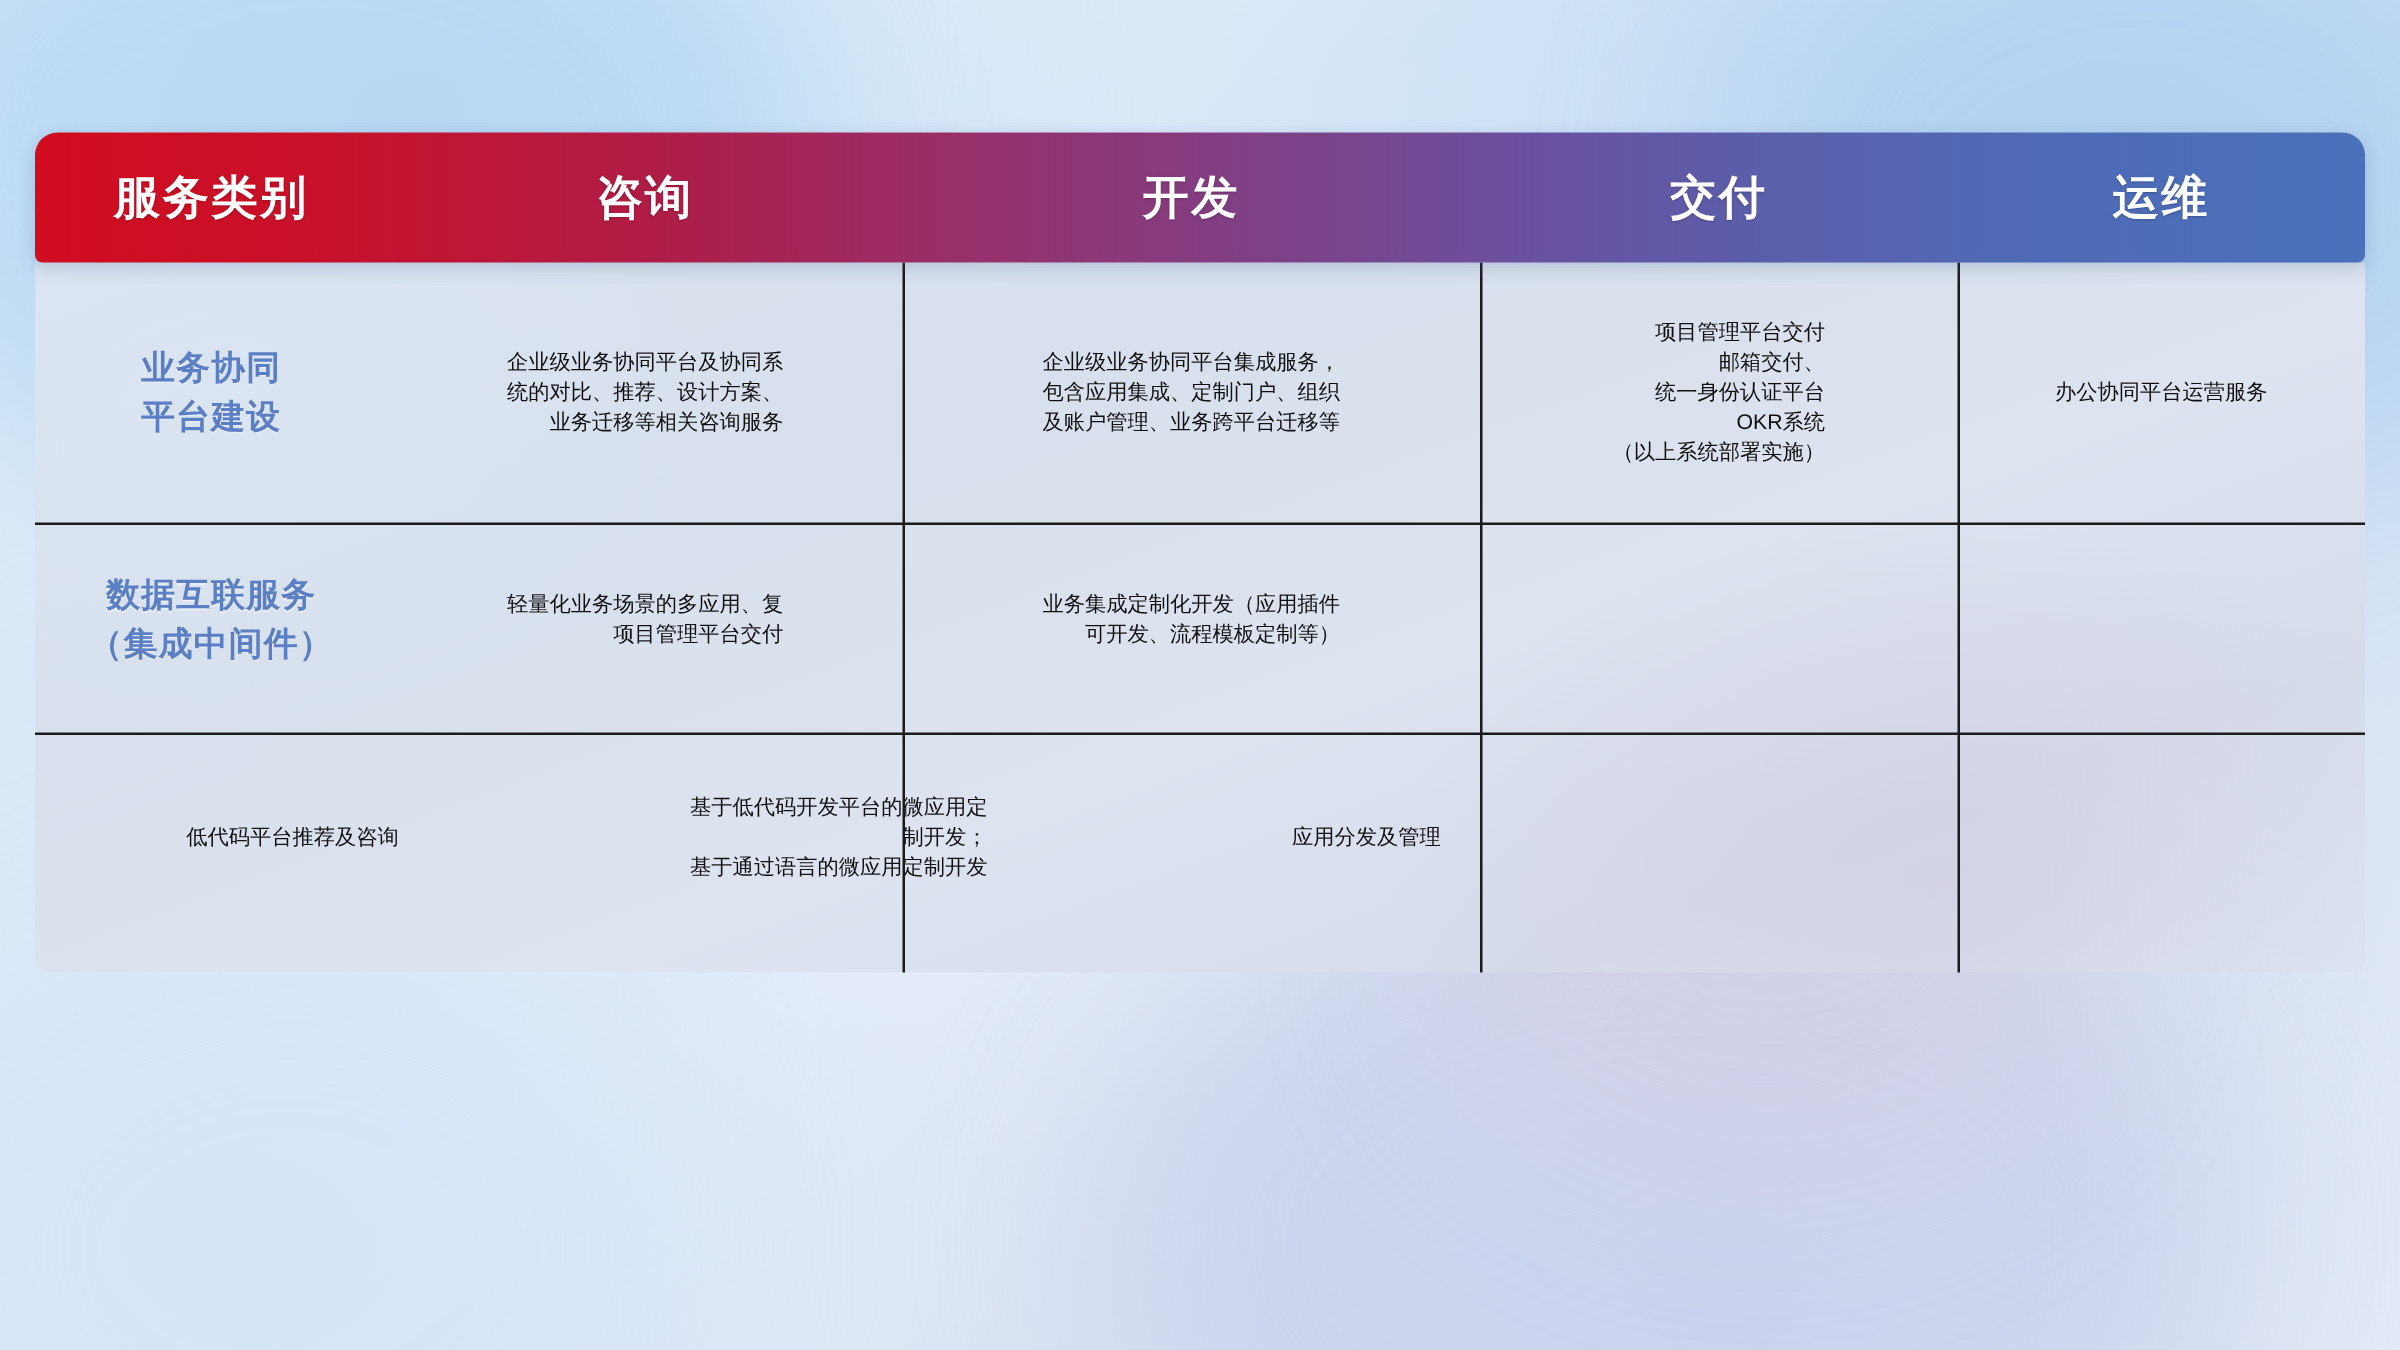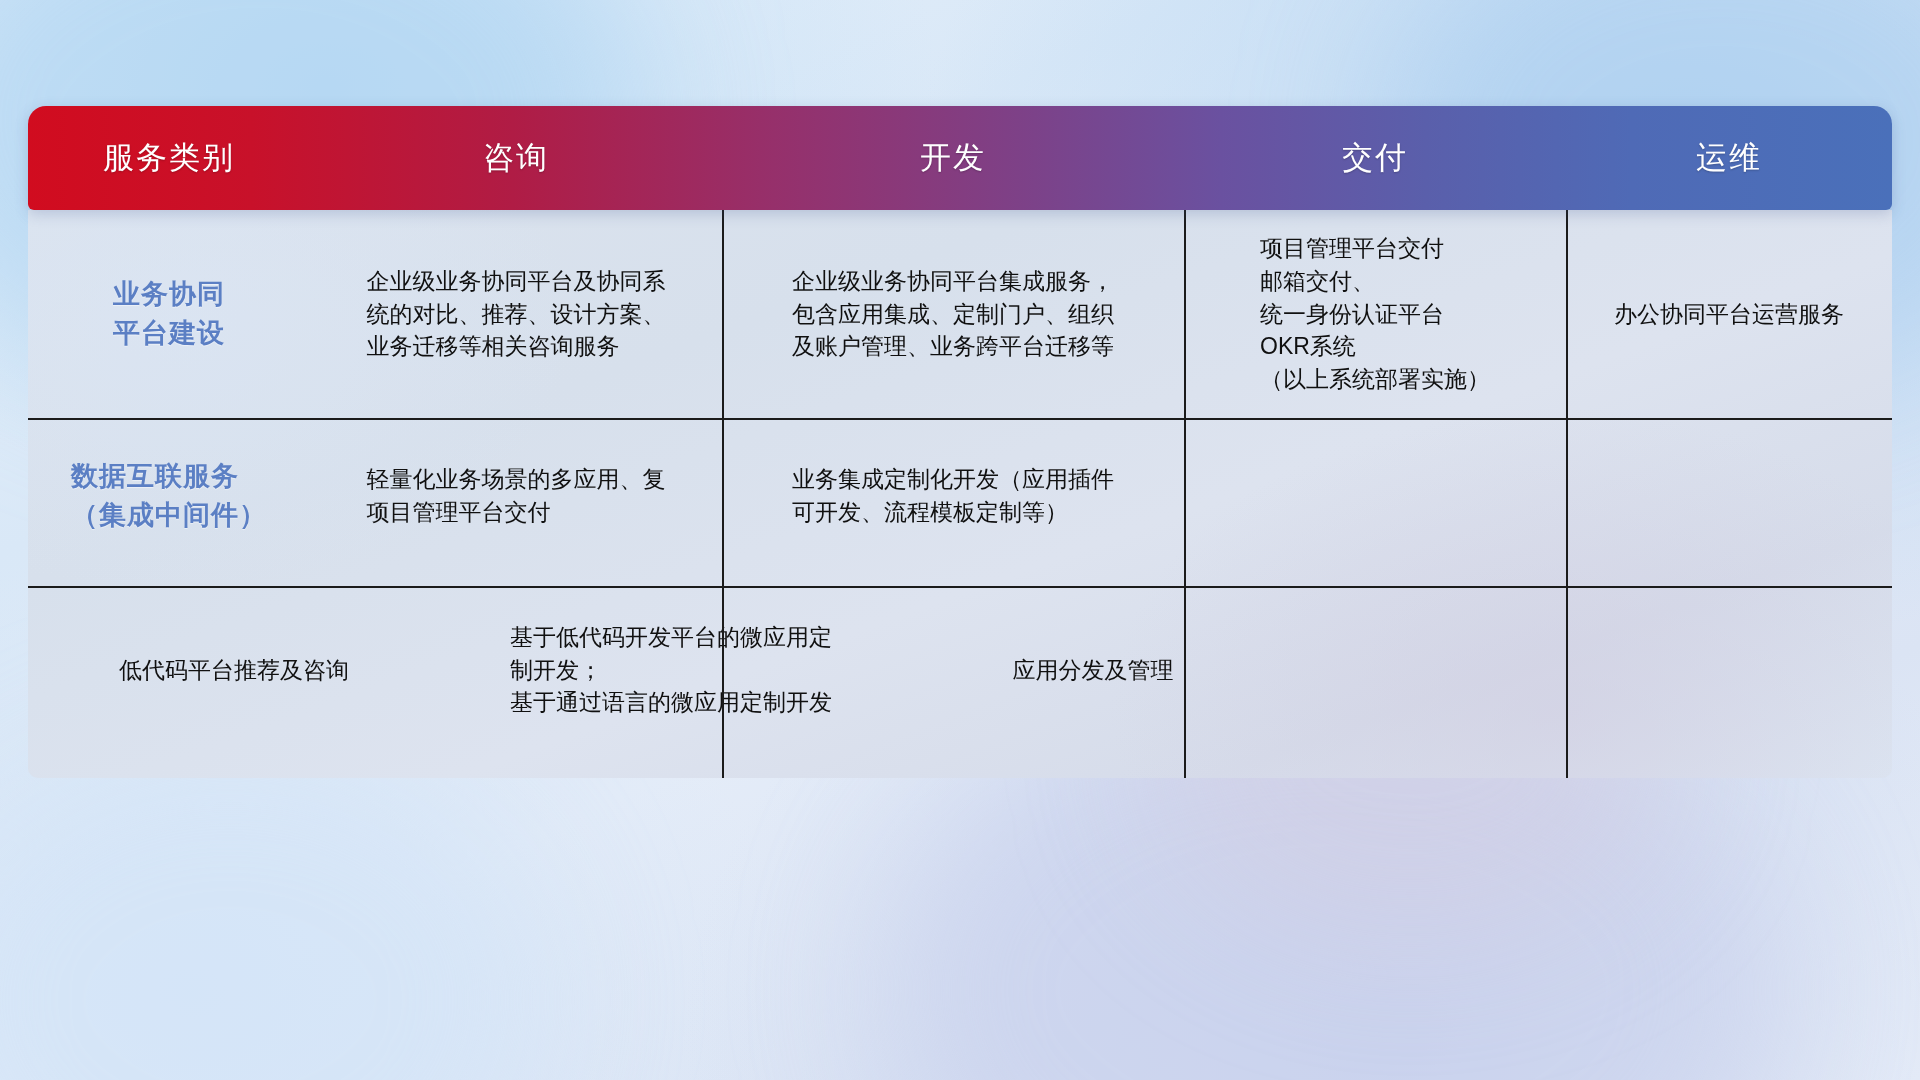--- a/index.html
+++ b/index.html
@@ -47,22 +47,22 @@
        #6a51a0 64%,
        #5a5fab 75%,
        #4f6ab6 86%,
        #4a70ba 100%);
     box-shadow:0 4px 14px rgba(60,80,140,0.22);
     z-index:3;
   }
   .th {
     display:flex; align-items:center; justify-content:center;
     color:#ffffff;
-    font-size:31px;
-    font-weight:normal;
+    font-size:37px;
+    font-weight:bold;
     letter-spacing:2px;
     text-shadow:0 1px 2px rgba(0,0,0,0.22);
   }
 
   
   .tbody {
     position:relative;
     height:568px;
     background:
       radial-gradient(ellipse 620px 420px at 82% 88%, rgba(208,204,224,0.55) 0%, rgba(208,204,224,0) 72%),
@@ -74,32 +74,32 @@
   .tr-1 { height:208px; }
   .tr-2 { height:156px; }
   .tr-3 { height:192px; }
 
   .td {
     display:flex; align-items:center; justify-content:center;
     padding:8px 14px;
     position:relative;
   }
   .td-text {
-    font-size:23px;
+    font-size:17px;
     line-height:1.42;
     color:#101010;
-    text-align:left;
+    text-align:right;
     white-space:pre-line;
   }
   .rowlabel {
     font-size:27px;
     font-weight:bold;
     line-height:1.45;
     color:#5b7fc4;
-    text-align:left;
+    text-align:center;
     letter-spacing:1px;
     white-space:pre-line;
     text-shadow:0 1px 1px rgba(255,255,255,0.5);
   }
 
   
   .c0 { width:282px; flex:0 0 282px; }
   .c1 { width:412px; flex:0 0 412px; }
   .c2 { width:462px; flex:0 0 462px; }
   .c3 { width:382px; flex:0 0 382px; }

